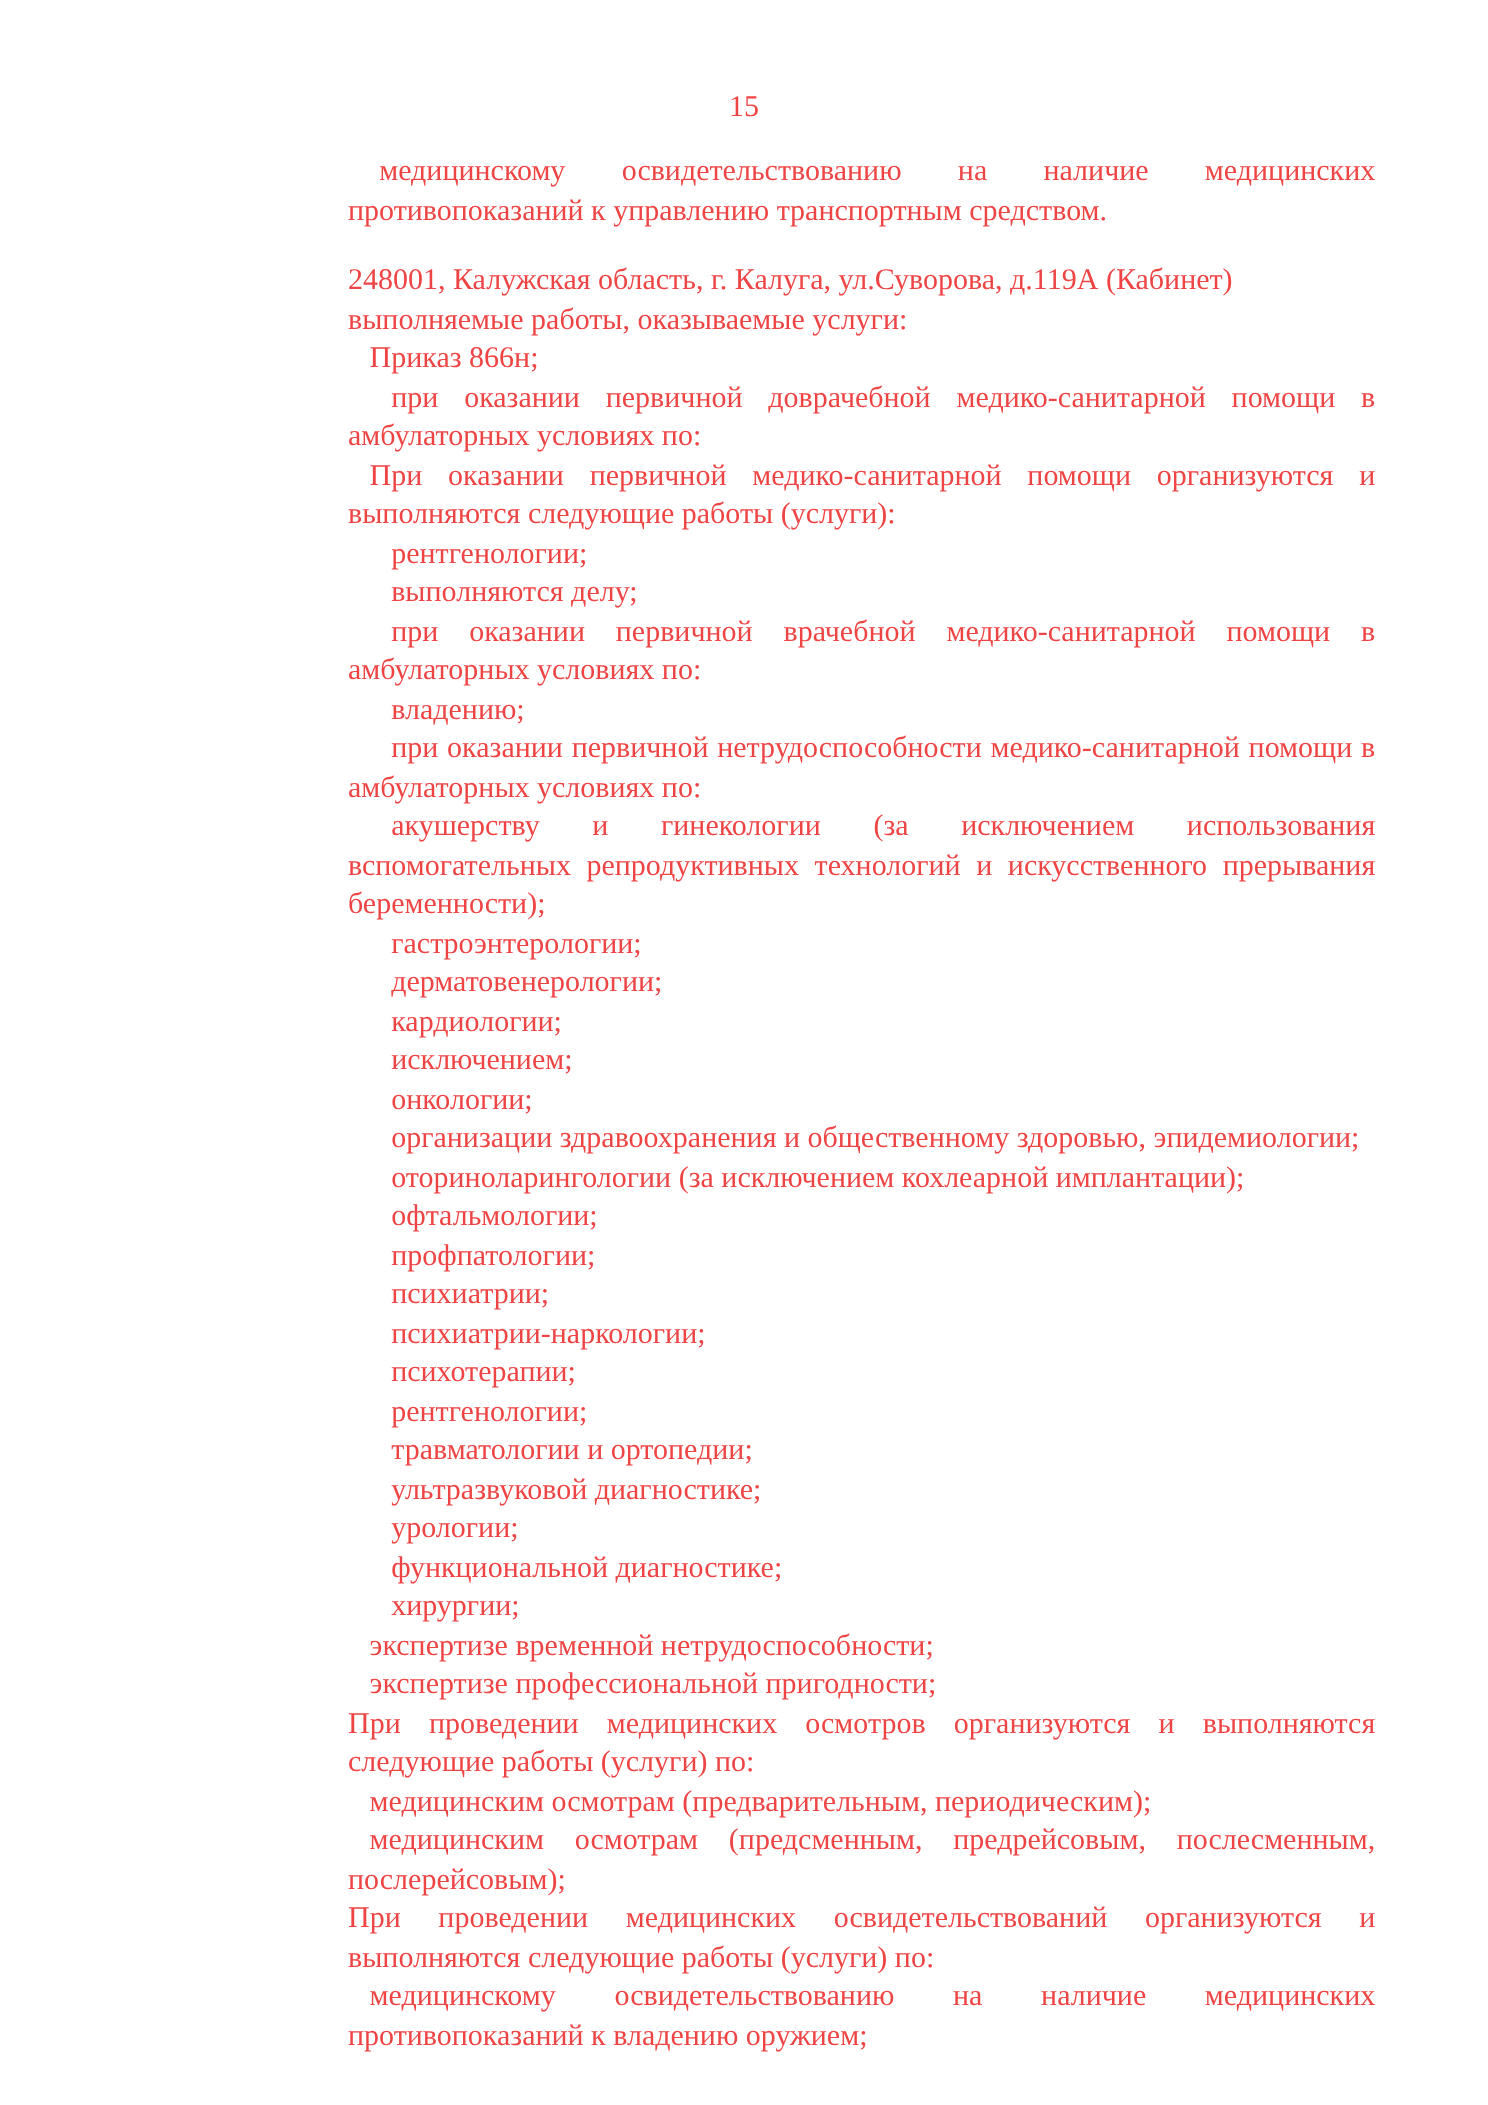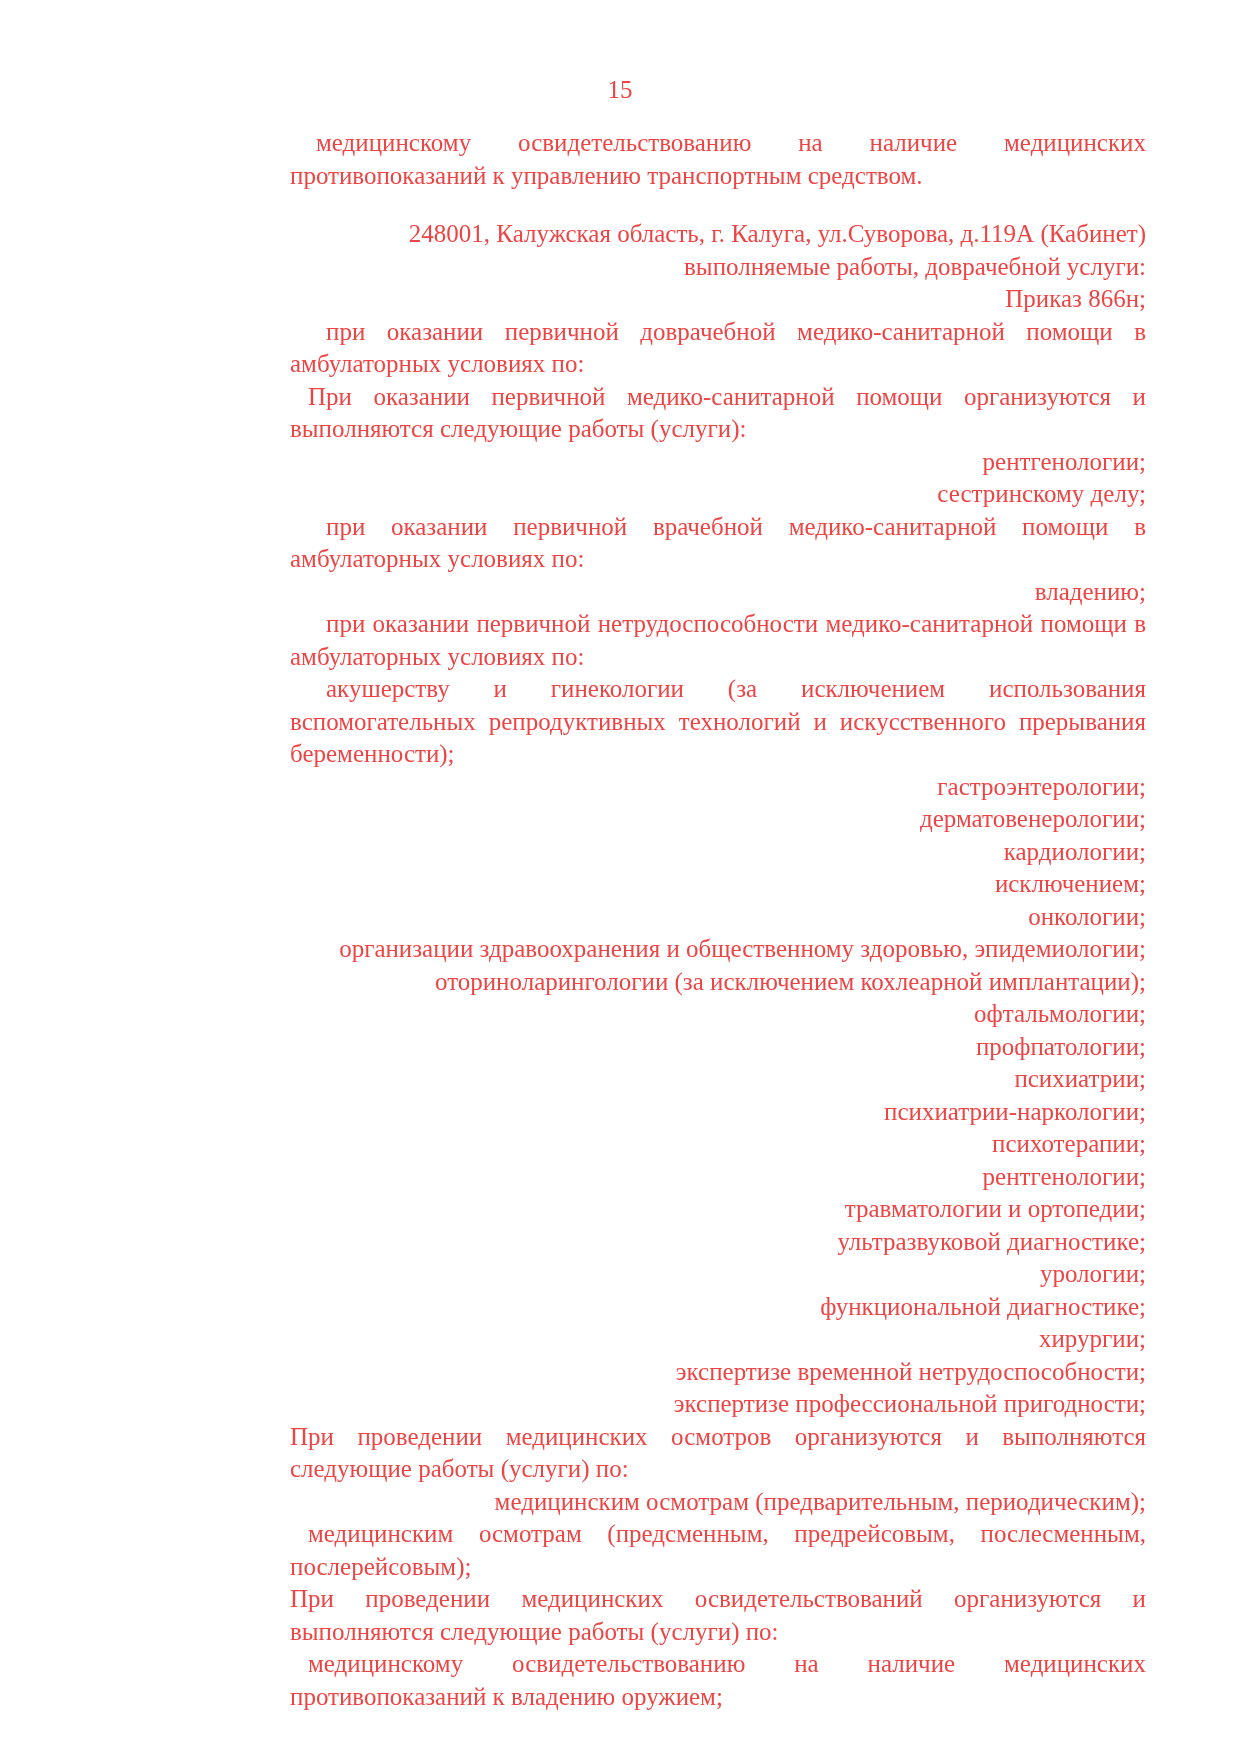--- a/index.html
+++ b/index.html
@@ -30,21 +30,20 @@
   .content {
     position: absolute;
     top: 110px;
     left: 196px;
     width: 856px;
     font-size: 25px;
     line-height: 1.30;
   }
   p {
     margin: 0;
-    text-align: right;
   }
   .just {
     text-align: justify;
     text-align-last: left;
   }
   .ind-1 { text-indent: 26px; }
   .ind-2 { text-indent: 18px; }
   .ind-3 { text-indent: 36px; }
   .ind-0 { text-indent: 0; }
   .gap-before { margin-top: 26px; }
@@ -52,26 +51,26 @@
 </head>
 <body>
 
 <div class="page">
 
   <div class="page-number">15</div>
 
   <div class="content">
       <p class="just ind-1">медицинскому освидетельствованию на наличие медицинских противопоказаний к управлению транспортным средством.</p>
       <p class="ind-0 gap-before">248001, Калужская область, г. Калуга, ул.Суворова, д.119А (Кабинет)</p>
-      <p class="ind-0">выполняемые работы, доврачебной услуги:</p>
+      <p class="ind-0">выполняемые работы, оказываемые услуги:</p>
       <p class="ind-2">Приказ 866н;</p>
       <p class="just ind-3">при оказании первичной доврачебной медико-санитарной помощи в амбулаторных условиях по:</p>
       <p class="just ind-2">При оказании первичной медико-санитарной помощи организуются и выполняются следующие работы (услуги):</p>
       <p class="ind-3">рентгенологии;</p>
-      <p class="ind-3">сестринскому делу;</p>
+      <p class="ind-3">выполняются делу;</p>
       <p class="just ind-3">при оказании первичной врачебной медико-санитарной помощи в амбулаторных условиях по:</p>
       <p class="ind-3">владению;</p>
       <p class="just ind-3">при оказании первичной нетрудоспособности медико-санитарной помощи в амбулаторных условиях по:</p>
       <p class="just ind-3">акушерству и гинекологии (за исключением использования вспомогательных репродуктивных технологий и искусственного прерывания беременности);</p>
       <p class="ind-3">гастроэнтерологии;</p>
       <p class="ind-3">дерматовенерологии;</p>
       <p class="ind-3">кардиологии;</p>
       <p class="ind-3">исключением;</p>
       <p class="ind-3">онкологии;</p>
       <p class="ind-3">организации здравоохранения и общественному здоровью, эпидемиологии;</p>

